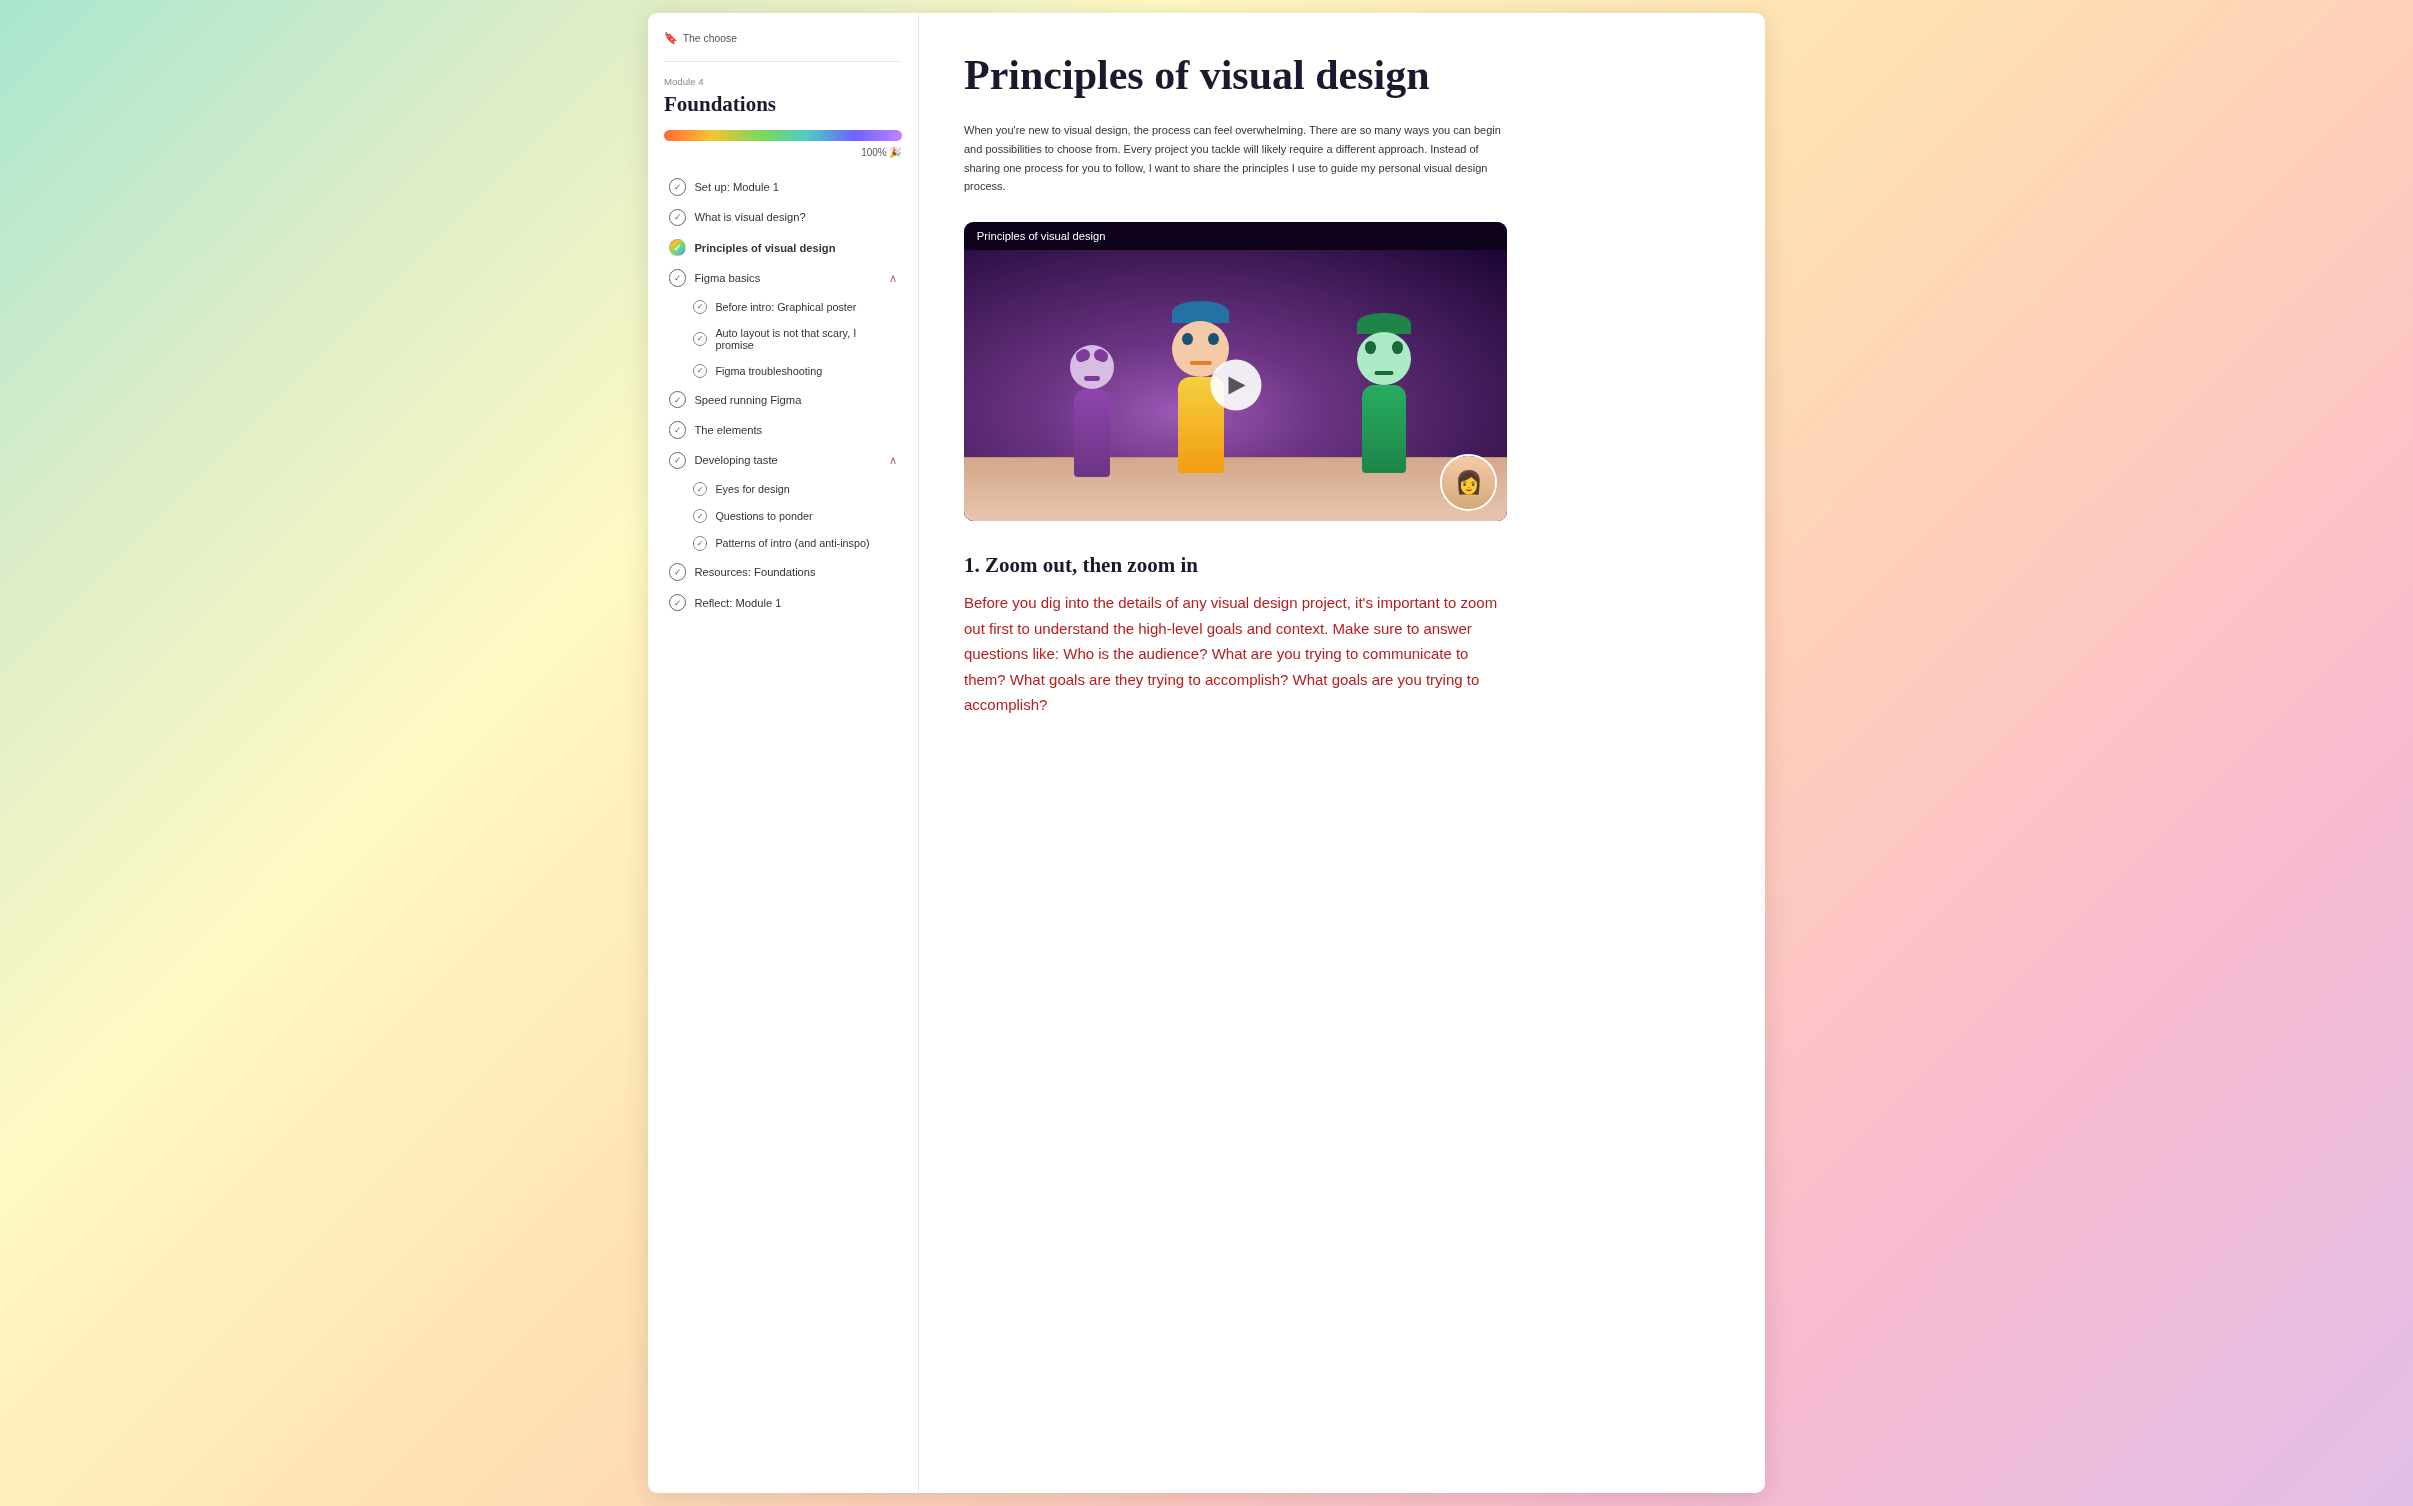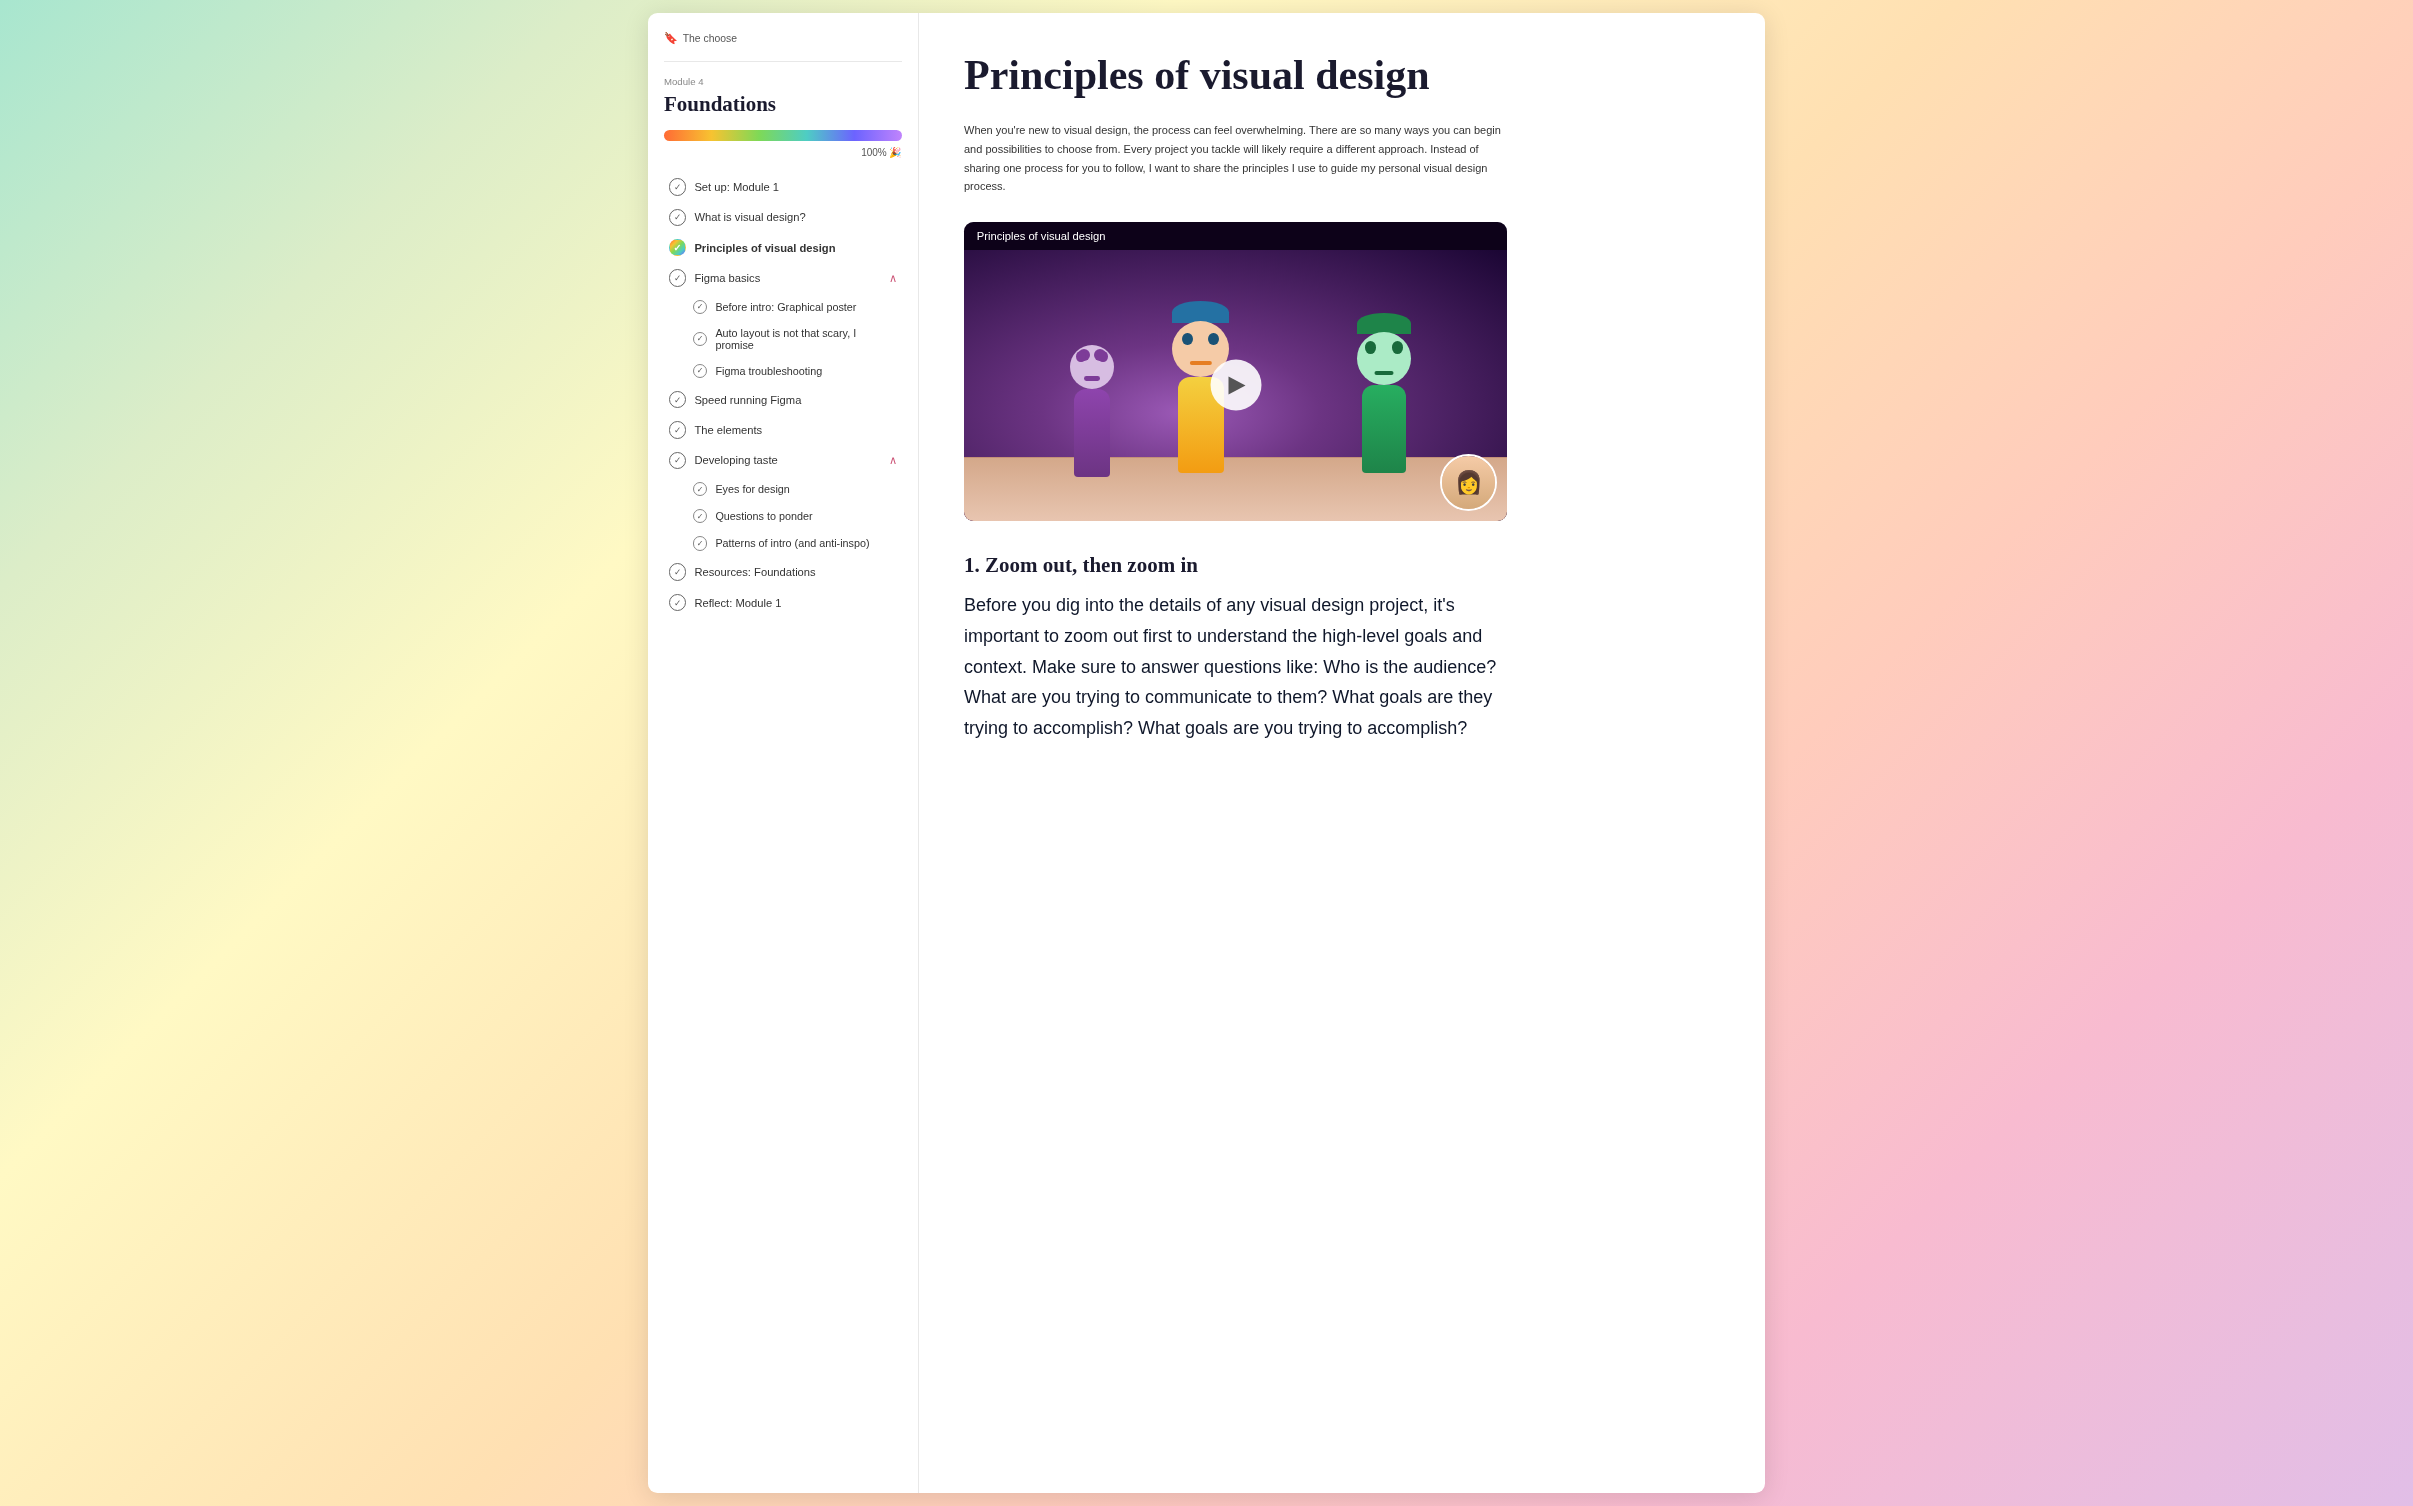--- a/index.html
+++ b/index.html
@@ -339,22 +339,22 @@
 
     .section-heading {
       font-family: Georgia, serif;
       font-size: 21px;
       font-weight: 800;
       color: #1a1a2e;
       margin-bottom: 12.8px;
     }
 
     .section-text {
-      font-size: 18px;
-      color: #0f172a;
+      font-size: 15px;
+      color: #b91c1c;
       line-height: 1.7;
       max-width: 543px;
     }
 
     
     .sidebar::-webkit-scrollbar,
     .main-content::-webkit-scrollbar {
       width: 4.8px;
     }
     .sidebar::-webkit-scrollbar-thumb,

